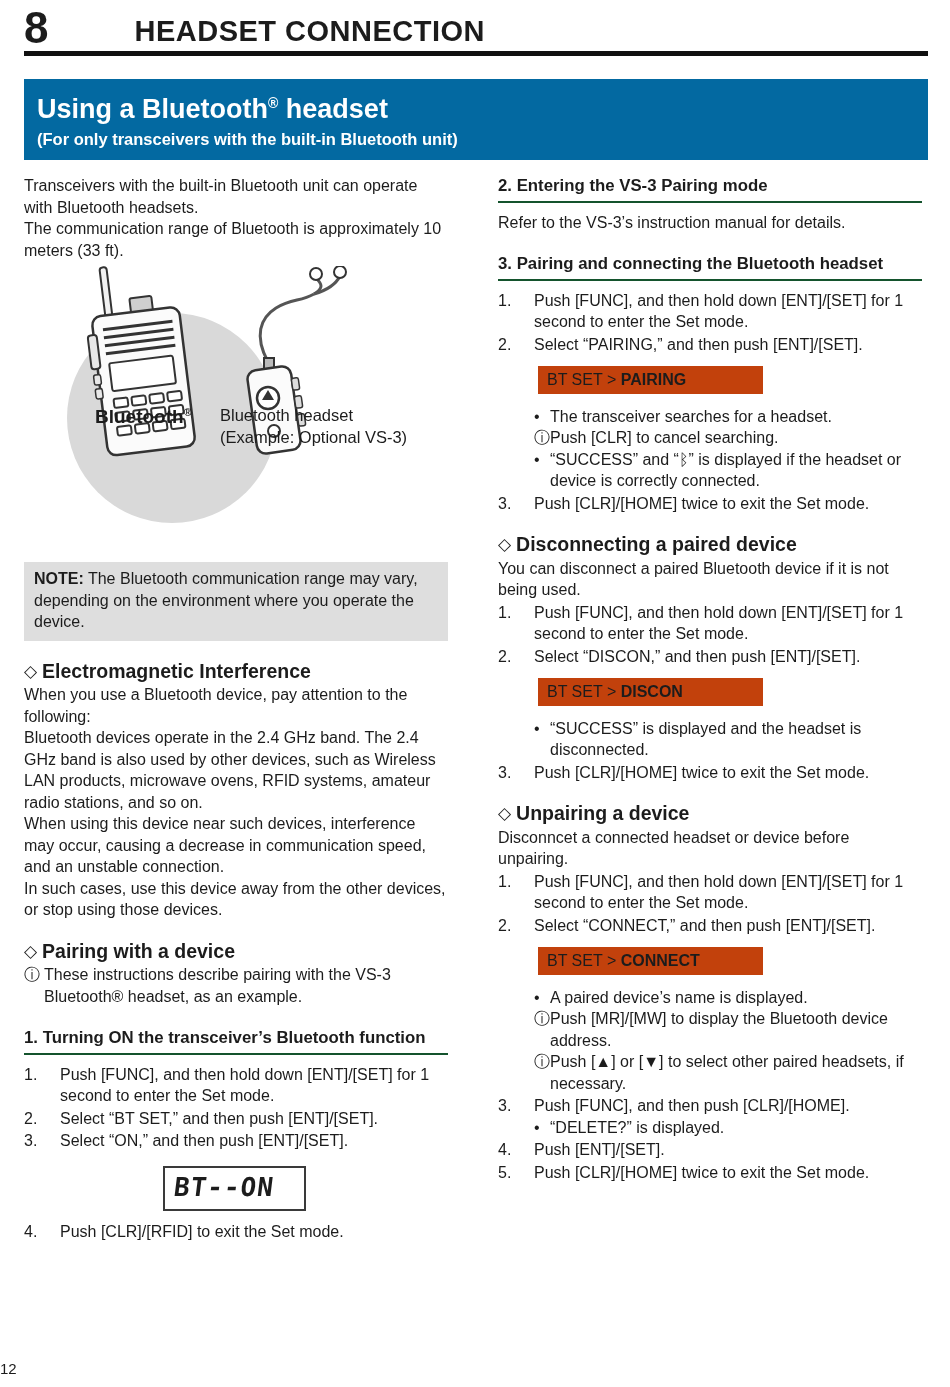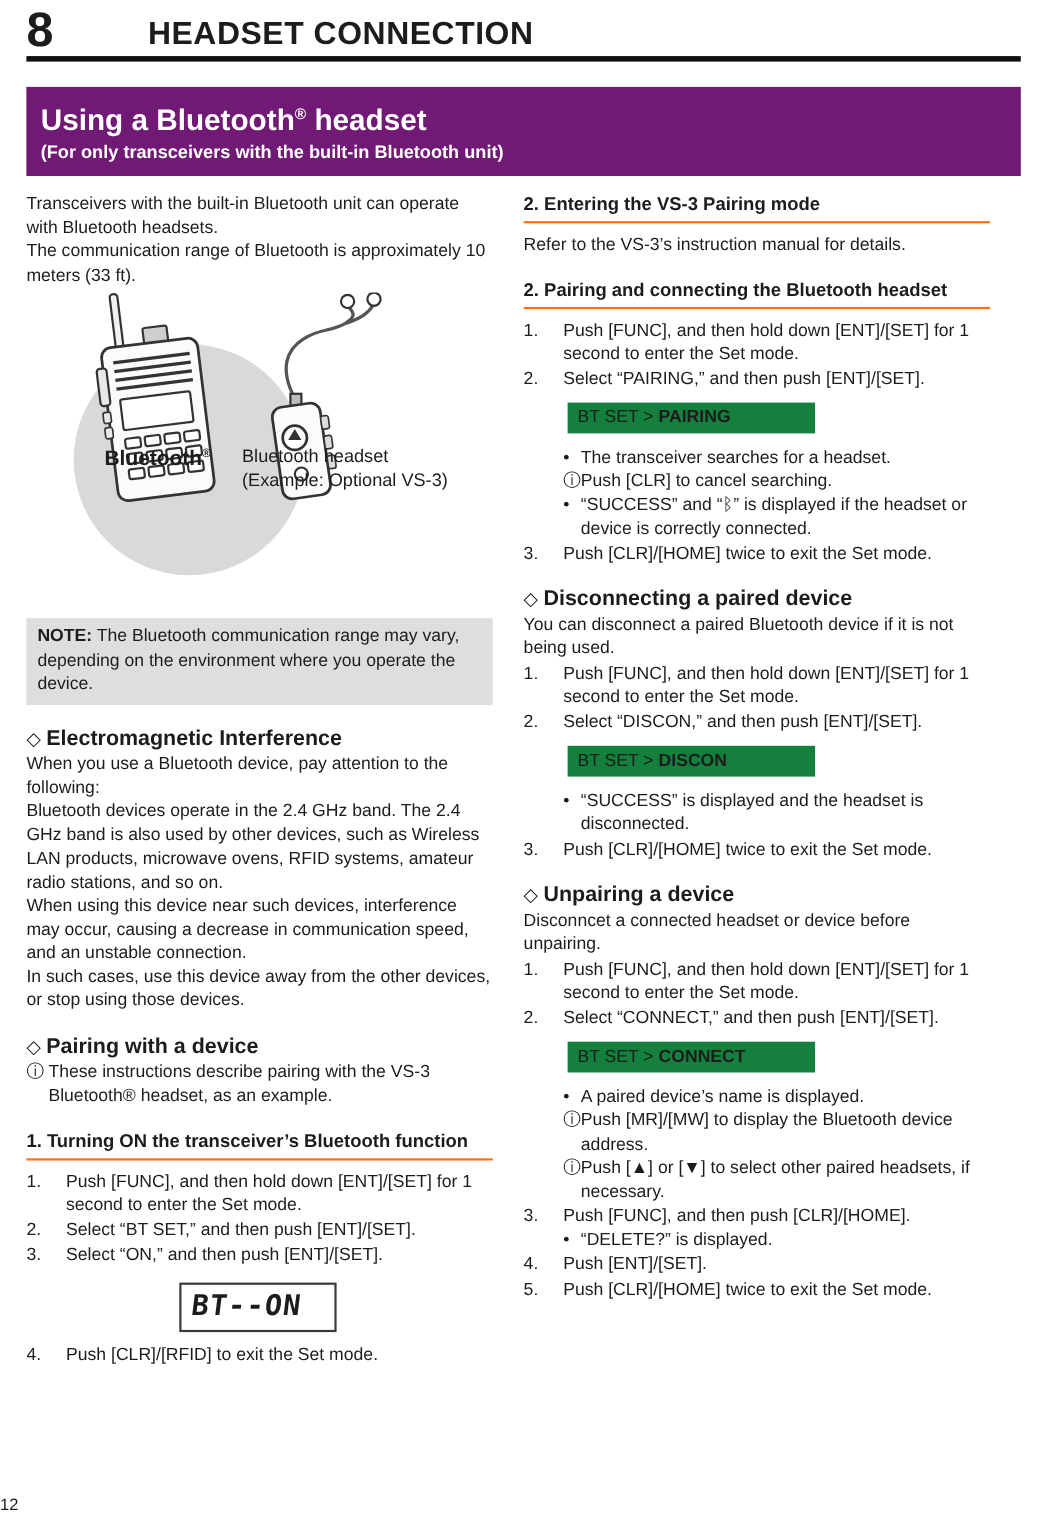--- a/index.html
+++ b/index.html
@@ -8,49 +8,49 @@
     font-family:"Liberation Sans",sans-serif;position:relative;overflow:hidden;
   }
   .page{padding:8px 22px 0 24px;}
 
   
   .chap-header{display:flex;align-items:flex-end;border-bottom:5px solid #101010;padding-bottom:3px;}
   .chap-num{font-size:44px;font-weight:bold;line-height:40px;}
   .chap-title{font-size:29px;font-weight:bold;margin-left:86px;letter-spacing:.5px;line-height:34px;}
 
   
-  .banner{margin-top:23px;background:#701a75;color:#fff;padding:9px 13px 11px;}
+  .banner{margin-top:23px;background:#0369a1;color:#fff;padding:9px 13px 11px;}
   .banner-title{font-size:27px;font-weight:bold;line-height:30px;}
   .banner-title sup{font-size:14px;}
   .banner-sub{font-size:16.5px;font-weight:bold;margin-top:6px;}
 
   
-  .cols{display:flex;gap:28px;margin-top:15px;}
+  .cols{display:flex;gap:50px;margin-top:15px;}
   .col{width:424px;font-size:16px;line-height:21.5px;}
 
   p{margin:0;}
-  .h-underline{font-size:16.8px;font-weight:bold;border-bottom:2px solid #f97316;
+  .h-underline{font-size:16.8px;font-weight:bold;border-bottom:2px solid #14532d;
     padding-bottom:4px;margin:20px 0 9px;}
   .h-diamond{font-size:19.5px;font-weight:bold;margin:20px 0 2px;display:flex;align-items:center;}
   .h-diamond .dia{font-size:17px;margin-right:5px;font-weight:normal;}
 
   .step{display:flex;margin-top:1px;}
   .step .num{width:36px;flex:none;}
   .step .txt{flex:1;}
 
   .bullets{margin:8px 0 0 36px;}
   .bullet{display:flex;}
   .bullet .marker{width:16px;flex:none;}
   .bullet .btxt{flex:1;}
 
   .info-line{display:flex;}
   .info-line .marker{width:20px;flex:none;}
   .info-line .btxt{flex:1;}
 
-  .code-box{background:#15803d;width:207px;margin:11px 0 12px 40px;padding:3px 9px;font-size:16px;}
+  .code-box{background:#c2410c;width:207px;margin:11px 0 12px 40px;padding:3px 9px;font-size:16px;}
   .code-box b{font-weight:bold;}
 
   .note-box{background:#dedede;padding:6px 10px 8px;margin-top:4px;}
   .note-box .note-pre{font-weight:bold;}
 
   
   .illus{position:relative;height:292px;margin-top:5px;}
   .illus svg{position:absolute;left:0;top:0;}
   .lbl-bt{position:absolute;left:71px;top:136px;font-size:19px;font-weight:bold;}
   .lbl-bt sup{font-size:11px;}
@@ -185,21 +185,21 @@
       <div class="step">
         <span class="num">4.</span>
         <span class="txt">Push [CLR]/[RFID] to exit the Set mode.</span>
       </div>
     </div>
 
     <div class="col">
       <div class="h-underline" style="margin-top:0;">2. Entering the VS-3 Pairing mode</div>
       <p>Refer to the VS-3’s instruction manual for details.</p>
 
-      <div class="h-underline">2. Pairing and connecting the Bluetooth headset</div>
+      <div class="h-underline">3. Pairing and connecting the Bluetooth headset</div>
       <div class="step">
         <span class="num">1.</span>
         <span class="txt">Push [FUNC], and then hold down [ENT]/[SET] for 1 second to enter the Set mode.</span>
       </div>
       <div class="step">
         <span class="num">2.</span>
         <span class="txt">Select “PAIRING,” and then push [ENT]/[SET].</span>
       </div>
       <div class="code-box"><span>BT SET &gt; </span><b>PAIRING</b></div>
       <div class="bullets">

